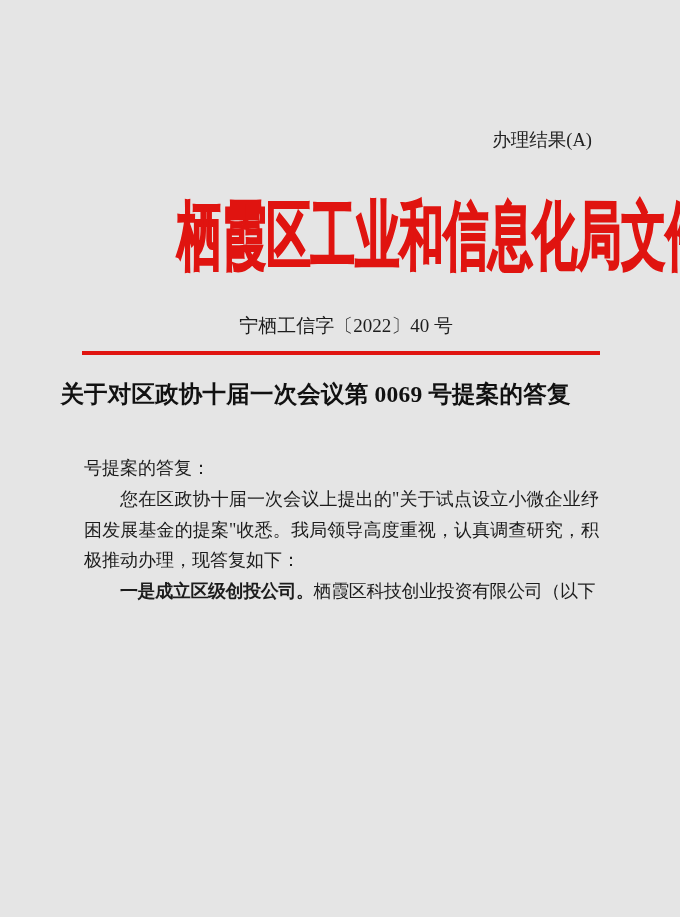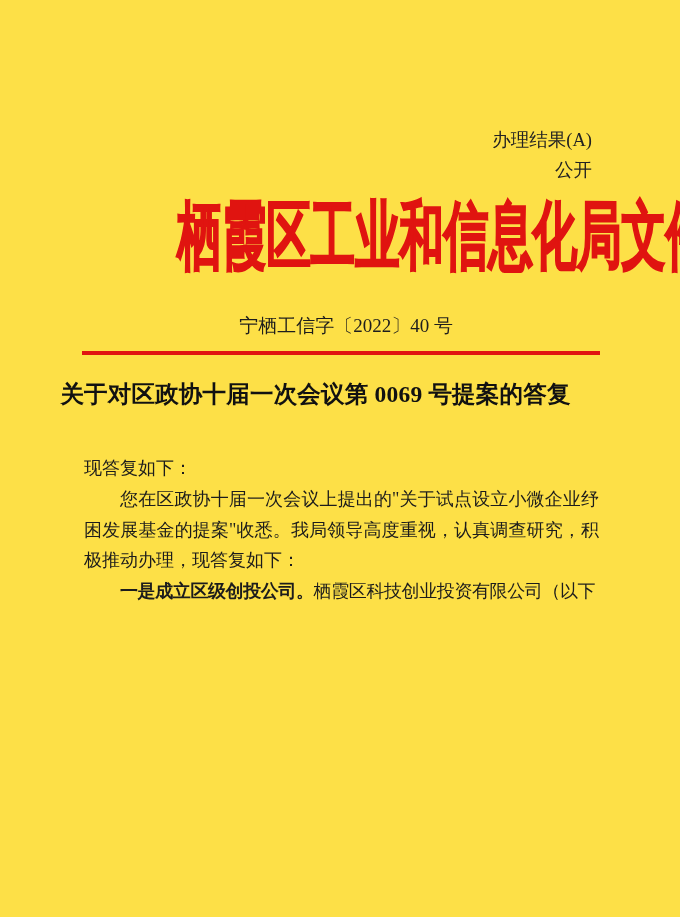--- a/index.html
+++ b/index.html
@@ -3,21 +3,21 @@
 <meta charset="utf-8">
 <style>
   * { margin: 0; padding: 0; box-sizing: border-box; }
   html, body { width: 680px; background: #ffffff; }
   body { font-family: "Liberation Serif", "DejaVu Serif", serif; }
 
   .page {
     position: relative;
     width: 680px;
     height: 917px;
-    background: #fde047;
+    background: #e5e5e5;
     overflow: hidden;
     color: #1d1d1d;
   }
 
   
   .meta {
     position: absolute;
     top: 125px;
     right: 88px;
     text-align: right;
@@ -106,32 +106,31 @@
     font-weight: bold;
   }
 </style>
 </head>
 <body>
 
 <div class="page">
 
   <div class="meta">
     <div>办理结果(A)</div>
-    <div>公开</div>
   </div>
 
   <div class="agency">
     <span class="agency-inner">栖霞区工业和信息化局文件</span>
   </div>
 
   <div class="docnum">宁栖工信字〔2022〕40 号</div>
 
   <div class="redline"></div>
 
   <div class="subject">关于对区政协十届一次会议第 0069 号提案的答复</div>
 
   <div class="bodytext">
-    <p class="salutation">现答复如下：</p>
+    <p class="salutation">号提案的答复：</p>
     <p class="indent">您在区政协十届一次会议上提出的"关于试点设立小微企业纾困发展基金的提案"收悉。我局领导高度重视，认真调查研究，积极推动办理，现答复如下：</p>
     <p class="last-line"><span class="bold-lead">一是成立区级创投公司。</span><span>栖霞区科技创业投资有限公司（以下</span></p>
   </div>
 
 </div>
 
 </body></html>

